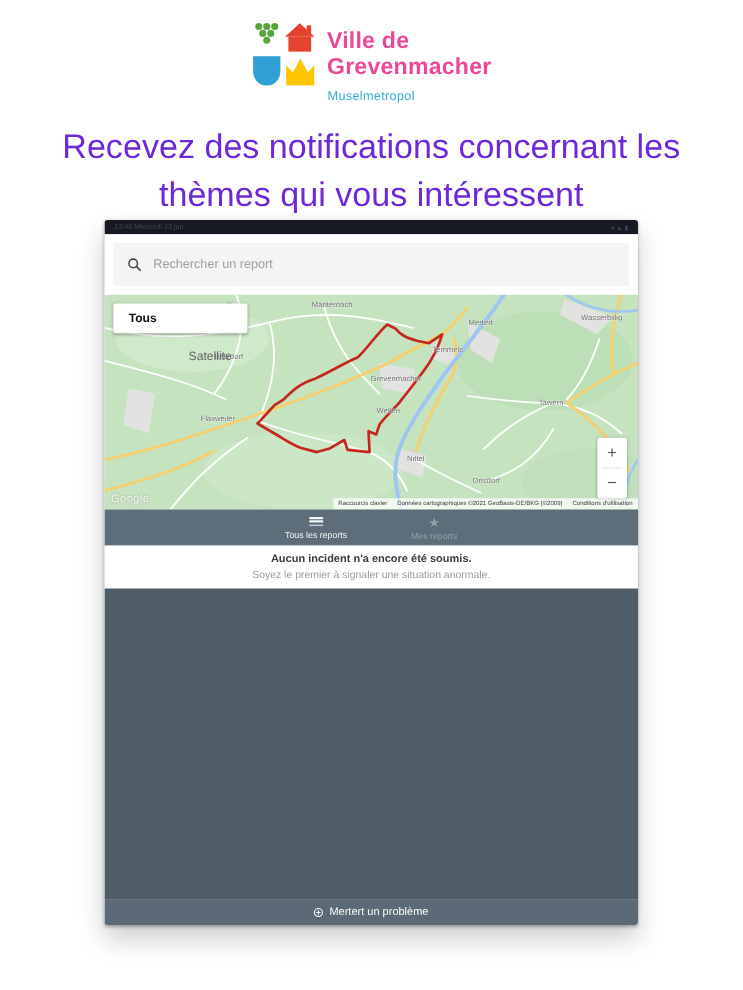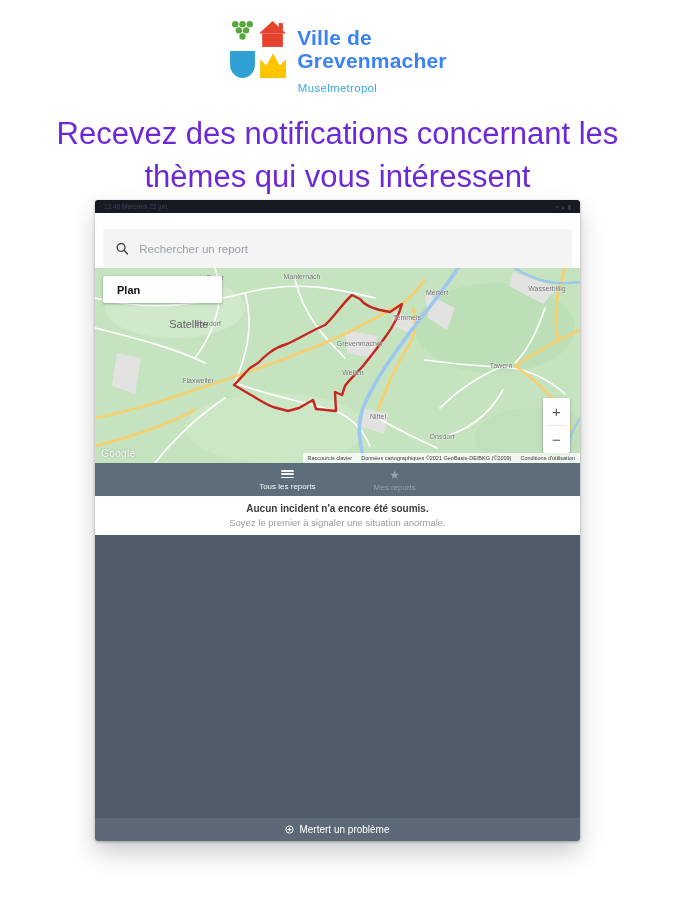--- a/index.html
+++ b/index.html
@@ -3,21 +3,21 @@
 <meta charset="utf-8">
 <style>
   * { margin:0; padding:0; box-sizing:border-box; }
   html,body { background:#fff; }
   body { font-family:"Liberation Sans", sans-serif; width:675px; height:900px; position:relative; overflow:hidden; }
 
   
   .brand { position:absolute; top:20px; left:0; width:675px; display:flex; flex-direction:column; align-items:center; }
   .brand-row { display:flex; align-items:center; gap:11px; }
   .brand-mark { width:58px; height:58px; flex:0 0 auto; }
-  .brand-text { color:#3b82f6; font-weight:700; font-size:21px; line-height:1.1; letter-spacing:.2px; }
+  .brand-text { color:#ec4899; font-weight:700; font-size:21px; line-height:1.1; letter-spacing:.2px; }
   .brand-sub { margin-top:4px; color:#36A9E0; font-size:11.5px; letter-spacing:.3px; }
 
   
   .headline { position:absolute; top:112px; left:50%; transform:translateX(-50%); width:580px;
               text-align:center; color:#6d28d9; font-size:31px; line-height:1.4; font-weight:500; }
 
   
   .phone { position:absolute; left:95px; top:200px; width:485px; height:641px; background:#fff;
            border-radius:3px; overflow:hidden; display:flex; flex-direction:column;
            box-shadow:0 1px 3px rgba(0,0,0,.3), 0 12px 24px rgba(0,0,0,.20); }
@@ -25,21 +25,21 @@
   .statusbar { height:13px; background:#171A23; display:flex; justify-content:space-between; align-items:center;
                padding:0 9px; color:#3E4556; font-size:6.5px; }
   .statusbar .sb-icons { display:flex; gap:3px; font-size:6px; color:#3E4556; }
 
   .appbar { height:37px; background:#1B1E28; position:relative; display:flex; align-items:center; flex:0 0 auto; }
   .hamburger { position:absolute; left:13px; top:10px; width:18px; cursor:pointer; }
   .hamburger span { display:block; height:3px; background:#fff; border-radius:1px; margin-bottom:2.6px; }
   .appbar-title { width:100%; text-align:center; color:#fff; font-size:13px; font-weight:700; letter-spacing:.2px; }
   .appbar-logo { position:absolute; right:12px; top:9px; width:19px; height:19px; }
 
-  .searchbar { height:55px; background:#fff; flex:0 0 auto; display:flex; align-items:flex-end; padding:0 8px; }
+  .searchbar { height:55px; background:#fff; flex:0 0 auto; display:flex; align-items:center; padding:12px 8px; }
   .search-field { width:100%; height:39px; background:#F4F4F5; border-radius:3px; display:flex; align-items:center; padding:0 13px; gap:11px; }
   .search-field input { border:0; outline:0; background:transparent; width:100%; font-size:11.5px; color:#333;
                         font-family:"Liberation Sans", sans-serif; }
   .search-field input::placeholder { color:#9AA0A6; }
 
   
   .map { position:relative; height:195px; flex:0 0 auto; background:#C3E2BF; overflow:hidden; }
   .map svg.basemap { position:absolute; inset:0; }
   .maptype { position:absolute; top:8px; left:8px; height:27px; background:#fff; border-radius:2px;
              box-shadow:0 1px 3px rgba(0,0,0,.3); display:flex; align-items:stretch; font-size:11px; }
@@ -198,21 +198,21 @@
           <text x="265" y="78" class="town">Grevenmacher</text>
           <text x="406" y="100" class="town">Tawern</text>
           <text x="258" y="107" class="town">Wellen</text>
           <text x="103" y="115" class="town">Flaxweiler</text>
           <text x="283" y="151" class="town">Nittel</text>
           <text x="347" y="171" class="town">Onsdorf</text>
         </g>
     </svg>
 
     <div class="maptype">
-      <div class="mt active">Plan</div>
+      <div class="mt active">Tous</div>
       <div class="mt inactive">Satellite</div>
     </div>
 
     <div class="zoomctl">
       <div class="zbtn">+</div>
       <div class="zdiv"></div>
       <div class="zbtn">−</div>
     </div>
 
     <div class="gwm">Google</div>

